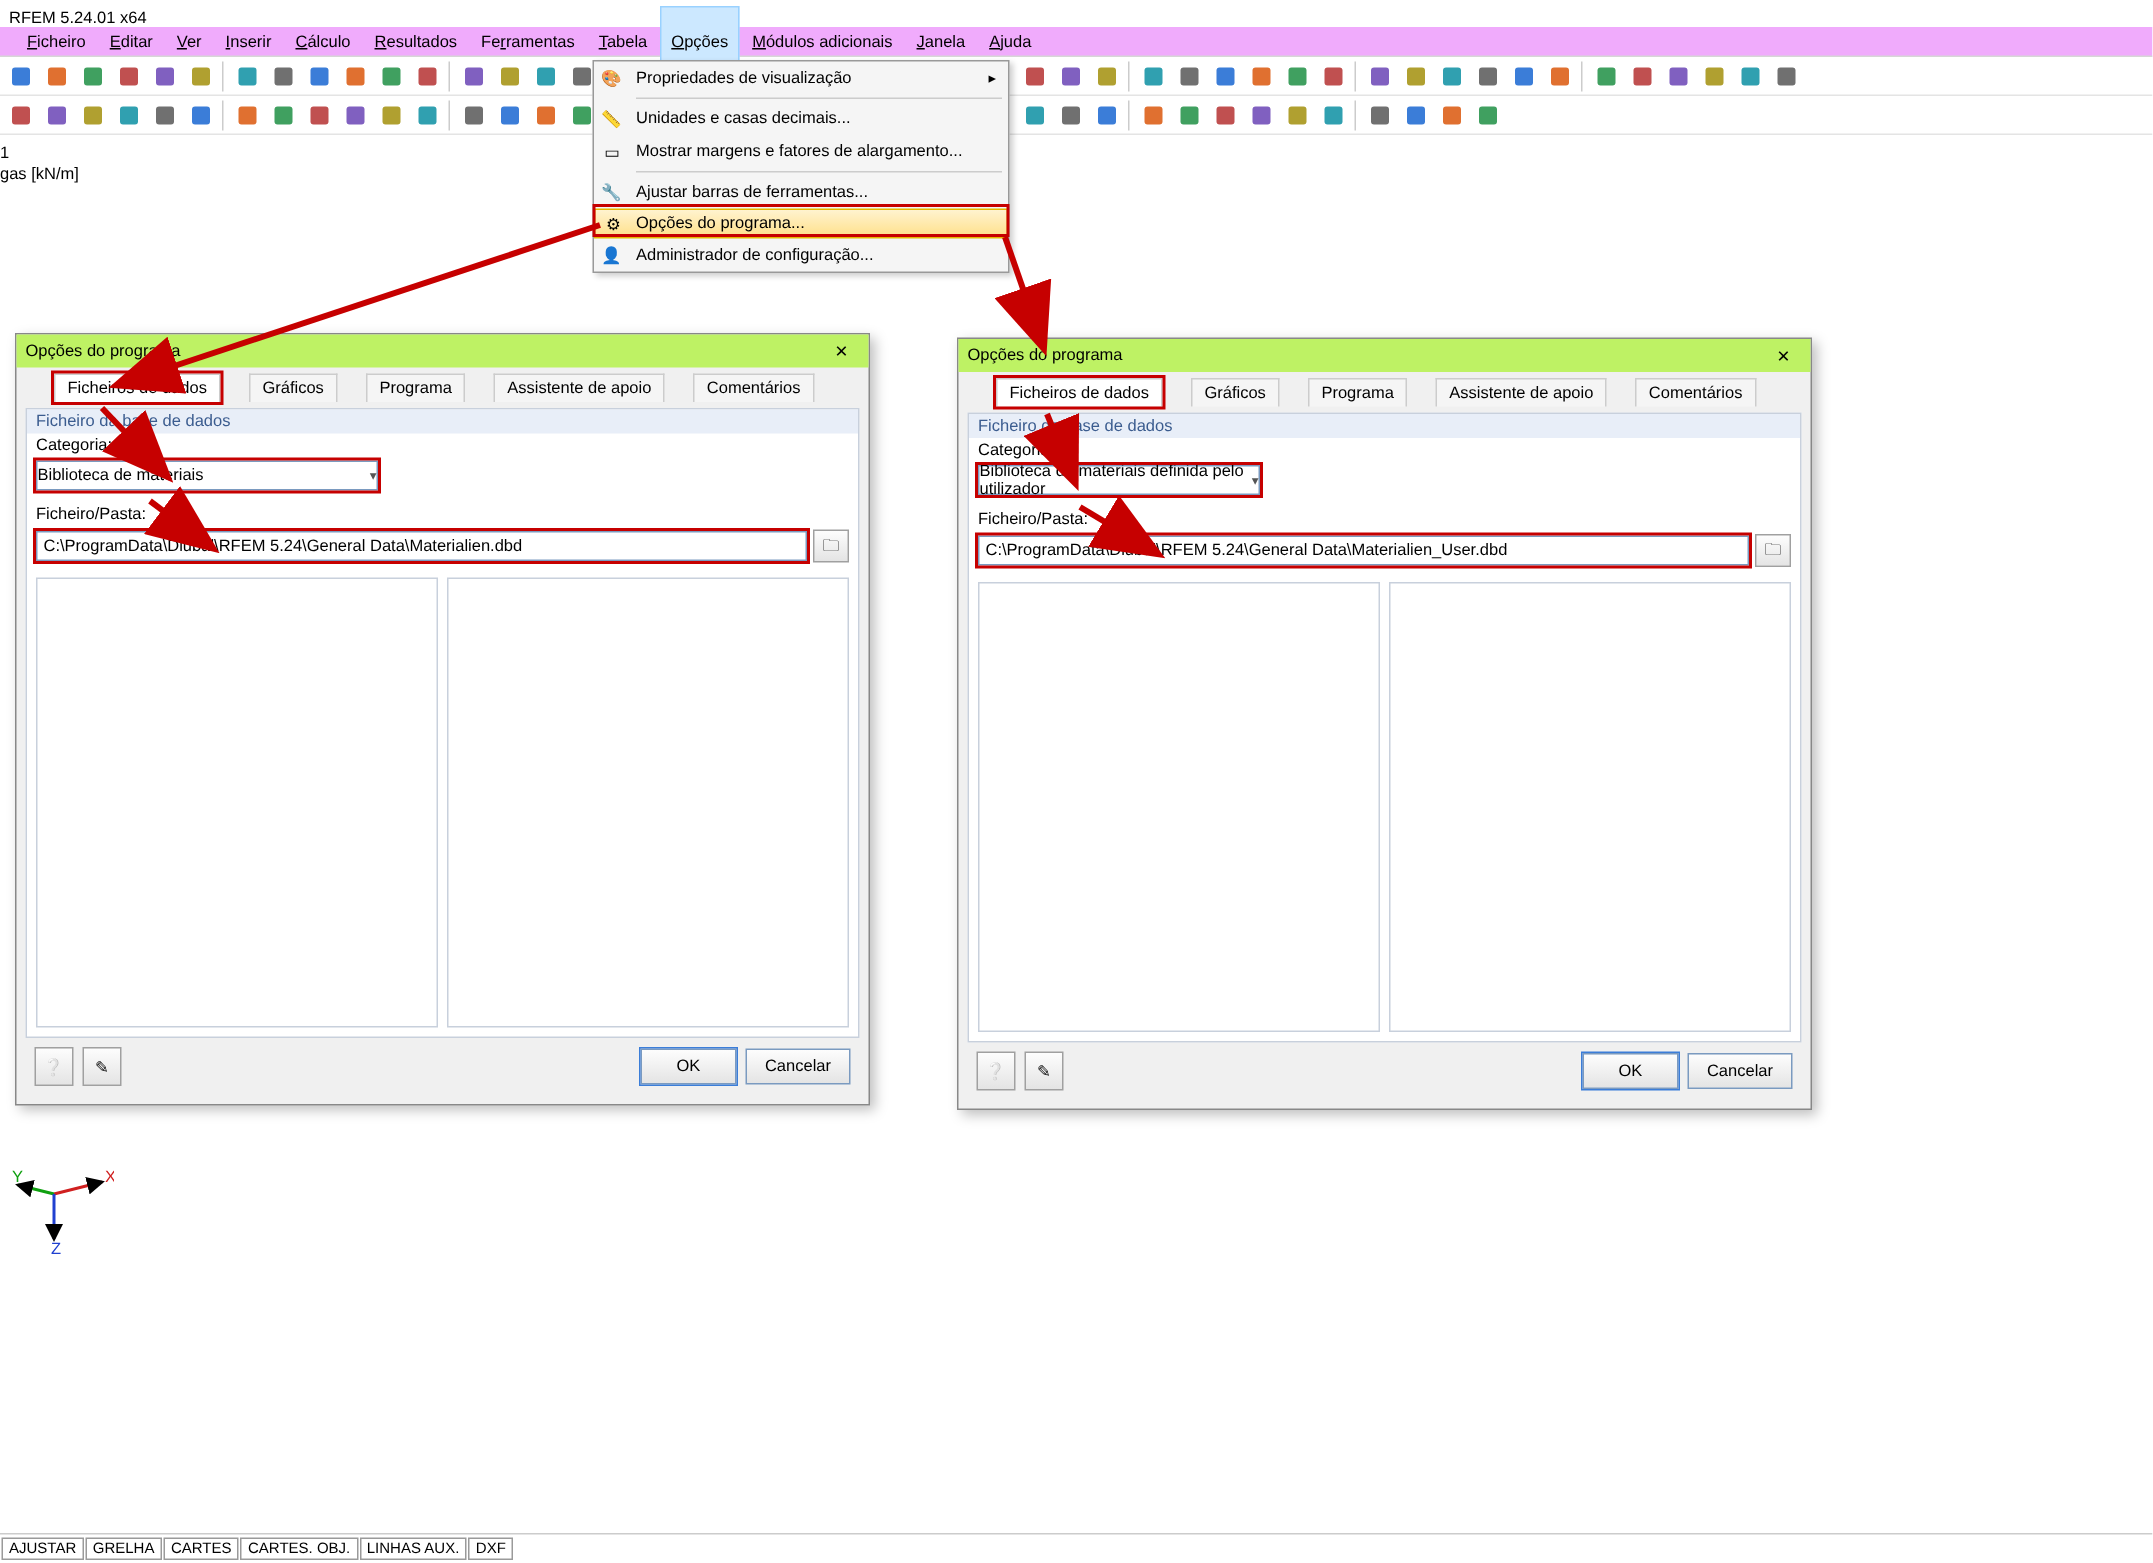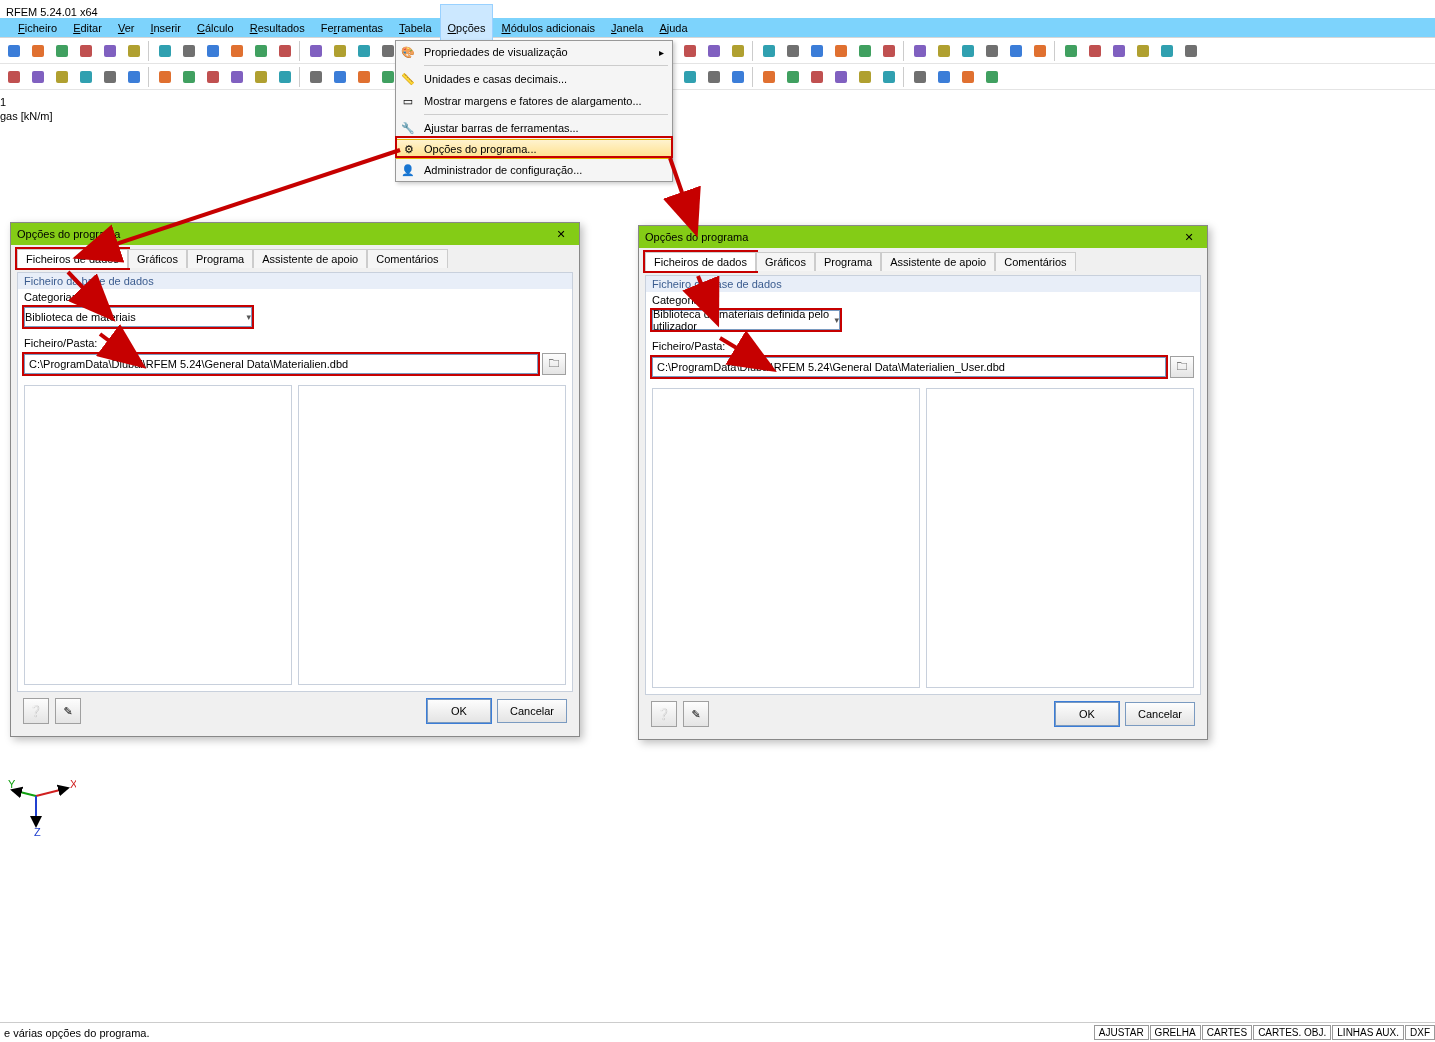--- a/index.html
+++ b/index.html
@@ -1,20 +1,20 @@
 <!DOCTYPE html>
 <html><head>
 <meta charset="utf-8">
 <style>
   * { box-sizing: border-box; margin: 0; padding: 0; font-family: "Segoe UI", Tahoma, sans-serif; font-size: 11px; }
   body { width: 1435px; height: 1042px; background: #fff; position: relative; overflow: hidden; }
 
   .titlebar { height: 18px; background: #fff; color: #000; padding: 6px 6px; font-size: 11px; }
 
-  .menubar { height: 20px; background: #7dd3fc; border-bottom: 1px solid #d6d6d6; display: flex; align-items: center; padding-left: 10px; }
+  .menubar { height: 20px; background: #f0abfc; border-bottom: 1px solid #d6d6d6; display: flex; align-items: center; padding-left: 10px; }
   .menubar .menu-item { padding: 2px 8px; cursor: default; }
   .menubar .menu-item.open { background: #cce8ff; border: 1px solid #99d1ff; padding: 17px 7px; }
   .menubar .underline { text-decoration: underline; }
 
   .toolbar { height: 26px; background: #fff; border-bottom: 1px solid #e4e4e4; display: flex; align-items: center; padding-left: 2px; gap: 1px; }
   .toolbar .tbtn { width: 23px; height: 22px; display: inline-flex; align-items: center; justify-content: center; border: 1px solid transparent; }
   .toolbar .sep { width: 2px; height: 20px; border-left: 1px solid #ccc; margin: 0 2px; }
   .toolbar .tbtn svg { width: 16px; height: 16px; }
 
   .dropdown-menu { position: absolute; left: 395px; top: 40px; width: 278px; background: #f5f5f5; border: 1px solid #999; box-shadow: 2px 2px 4px rgba(0,0,0,0.2); z-index: 50; }
@@ -25,25 +25,25 @@
   .dropdown-menu .menu-row.highlighted { background: linear-gradient(#fff3cf,#ffe08a); border: 1px solid #e5b700; padding: 0 7px 0 27px; height: 20px; }
   .red-box-menu { position: absolute; left: 395px; top: 136px; width: 278px; height: 22px; border: 2px solid #c60000; pointer-events: none; z-index: 60; }
 
   .statusbar { position: absolute; bottom: 0; left: 0; right: 0; height: 20px; background: #fff; border-top: 1px solid #ccc; display: flex; align-items: center; font-size: 11px; }
   .statusbar .msg { flex: 1; padding-left: 4px; }
   .statusbar .cell { border: 1px solid #9a9a9a; padding: 1px 4px; margin-left: 1px; font-size: 10px; }
 
   .annot { position: absolute; left: 0; top: 95px; font-size: 11px; line-height: 14px; color: #000; }
 
   .dialog { position: absolute; background: #f0f0f0; border: 1px solid #888; box-shadow: 3px 3px 8px rgba(0,0,0,0.25); }
-  .dialog .dlg-title { height: 22px; display: flex; align-items: center; justify-content: space-between; padding: 0 6px; background: #84cc16; font-size: 12px; }
+  .dialog .dlg-title { height: 22px; display: flex; align-items: center; justify-content: space-between; padding: 0 6px; background: #bef264; font-size: 12px; }
   .dialog .dlg-close { width: 24px; height: 18px; display: flex; align-items: center; justify-content: center; cursor: default; }
   .dlg-body { padding: 4px 6px 6px 6px; }
   .tabs { display: flex; gap: 0; margin-bottom: 4px; }
-  .tabs .tab { padding: 3px 8px; border: 1px solid #ccc; border-bottom: none; background: #f5f5f5; font-size: 11px; cursor: default; }
+  .tabs .tab { padding: 3px 8px; border: 1px solid #ccc; border-bottom: none; background: #f5f5f5; font-size: 11px; cursor: default; margin-left: 19px; }
   .tabs .tab.active { background: #fff; }
   .red-box { outline: 2px solid #c60000; outline-offset: 0px; }
   .group { border: 1px solid #c8d0dc; background: #fff; padding-bottom: 6px; position: relative; }
   .group .group-title { background: #e8eef8; padding: 2px 6px; color: #3b5c8f; font-size: 11px; }
   .group .row { display: flex; align-items: center; padding: 2px 6px; gap: 4px; }
   .group label { font-size: 11px; }
   .select { border: 1px solid #7a9ac0; background: #fff; height: 20px; display: flex; align-items: center; justify-content: space-between; padding: 0 0; font-size: 11px; }
   .select .chev { font-size: 9px; color: #555; }
   .textfield { border: 1px solid #7a9ac0; background: #fff; height: 20px; display: flex; align-items: center; padding: 0 4px; font-size: 11px; overflow: hidden; white-space: nowrap; }
   .small-btn { width: 24px; height: 22px; border: 1px solid #a0a0a0; background: linear-gradient(#fdfdfd,#e4e4e4); display: flex; align-items: center; justify-content: center; }
@@ -721,20 +721,19 @@
     <line x1="30" y1="28" x2="62" y2="20" stroke="#d02020" stroke-width="2" marker-end="url(#ax)" style="color:#d02020"></line>
     <line x1="30" y1="28" x2="6" y2="22" stroke="#10a010" stroke-width="2" marker-end="url(#ax)" style="color:#10a010"></line>
     <line x1="30" y1="28" x2="30" y2="58" stroke="#2040d0" stroke-width="2" marker-end="url(#ax)" style="color:#2040d0"></line>
     <text x="64" y="20" font-size="9" fill="#d02020">X</text>
     <text x="2" y="20" font-size="9" fill="#10a010">Y</text>
     <text x="28" y="68" font-size="9" fill="#2040d0">Z</text>
   </g>
 </svg>
 
 <div class="statusbar">
-  <div class="msg">e várias opções do programa.</div>
   <div class="cell">AJUSTAR</div>
   <div class="cell">GRELHA</div>
   <div class="cell">CARTES</div>
   <div class="cell">CARTES. OBJ.</div>
   <div class="cell">LINHAS AUX.</div>
   <div class="cell">DXF</div>
 </div>
 
 </body></html>

